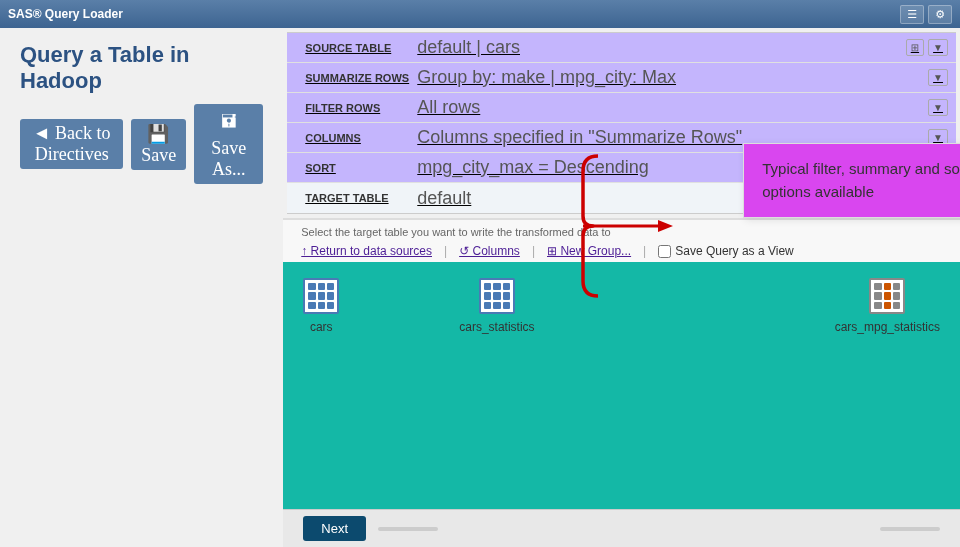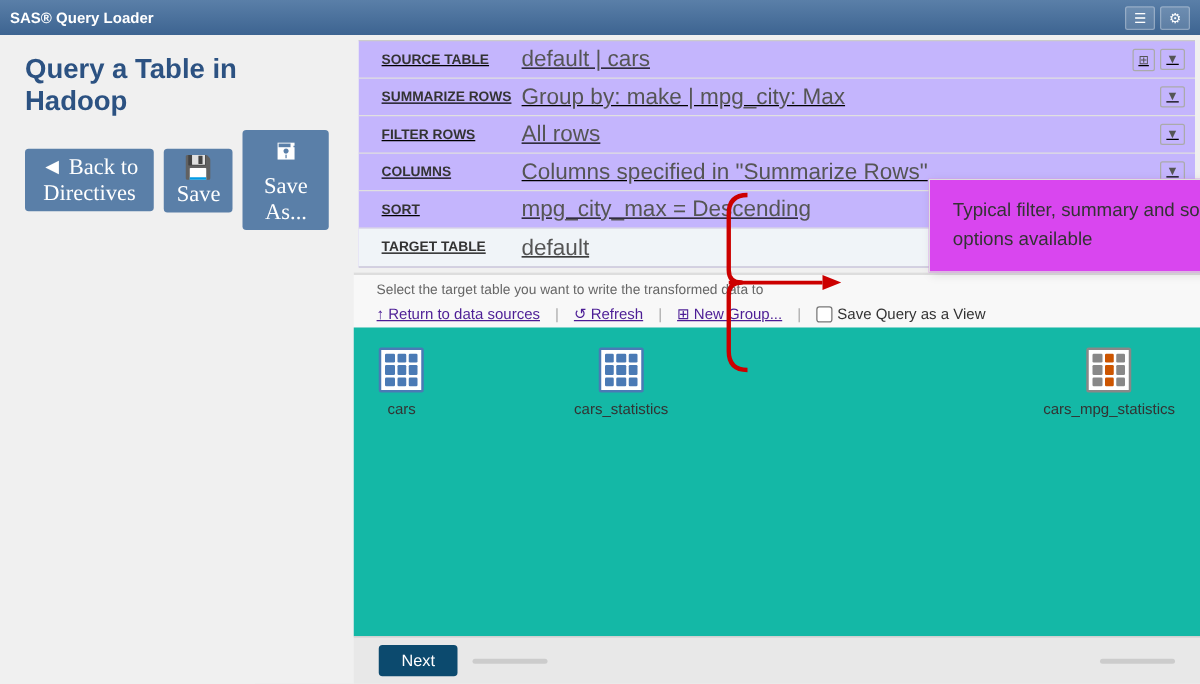--- a/index.html
+++ b/index.html
@@ -325,21 +325,21 @@
 
     <div class="annotation-box" style="position:absolute; left:460px; top:115px; z-index:10; background:#d946ef; border:1px solid #ddd; padding:14px 18px; font-size:15px; color:#333; line-height:1.5; width:250px; box-shadow:2px 2px 8px rgba(0,0,0,0.1);">
       <span>Typical filter, summary and sort options available</span>
     </div>
 
     <div class="target-section">
       <div class="target-section-label">Select the target table you want to write the transformed data to</div>
       <div class="target-toolbar">
         <span class="target-toolbar-item">↑ Return to data sources</span>
         <span class="separator">|</span>
-        <span class="target-toolbar-item">↺ Refresh</span>
+        <span class="target-toolbar-item">↺ Columns</span>
         <span class="separator">|</span>
         <span class="target-toolbar-item">⊞ New Group...</span>
         <span class="separator">|</span>
         <label class="checkbox-item">
           <input type="checkbox" style="">
           <span>Save Query as a View</span>
         </label>
       </div>
     </div>
 

